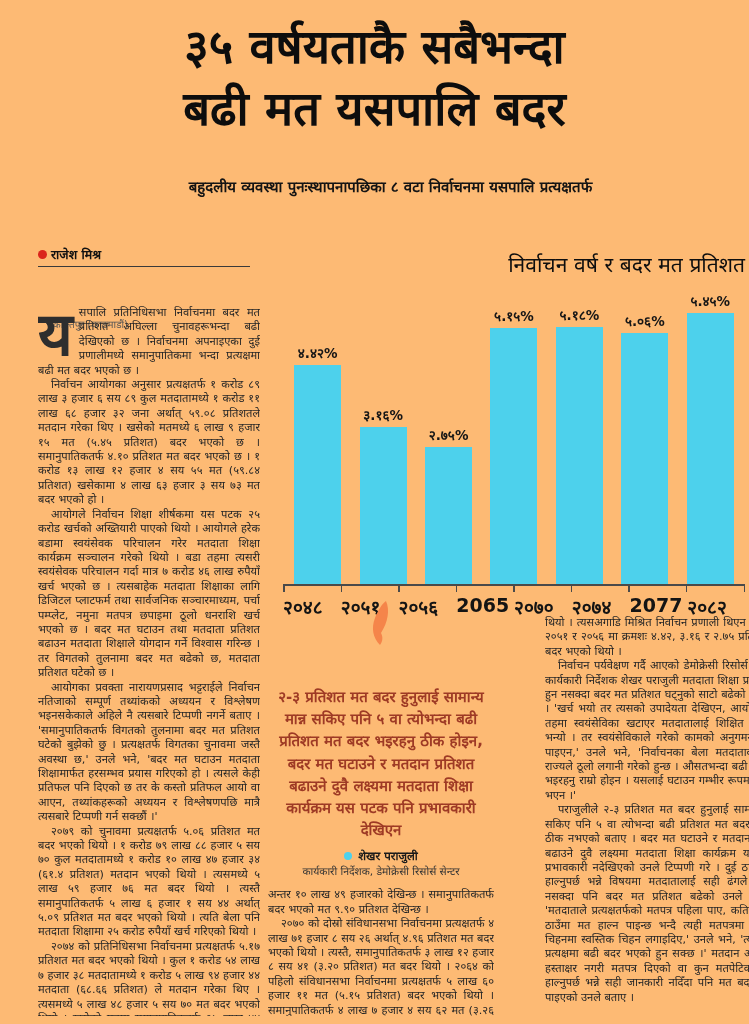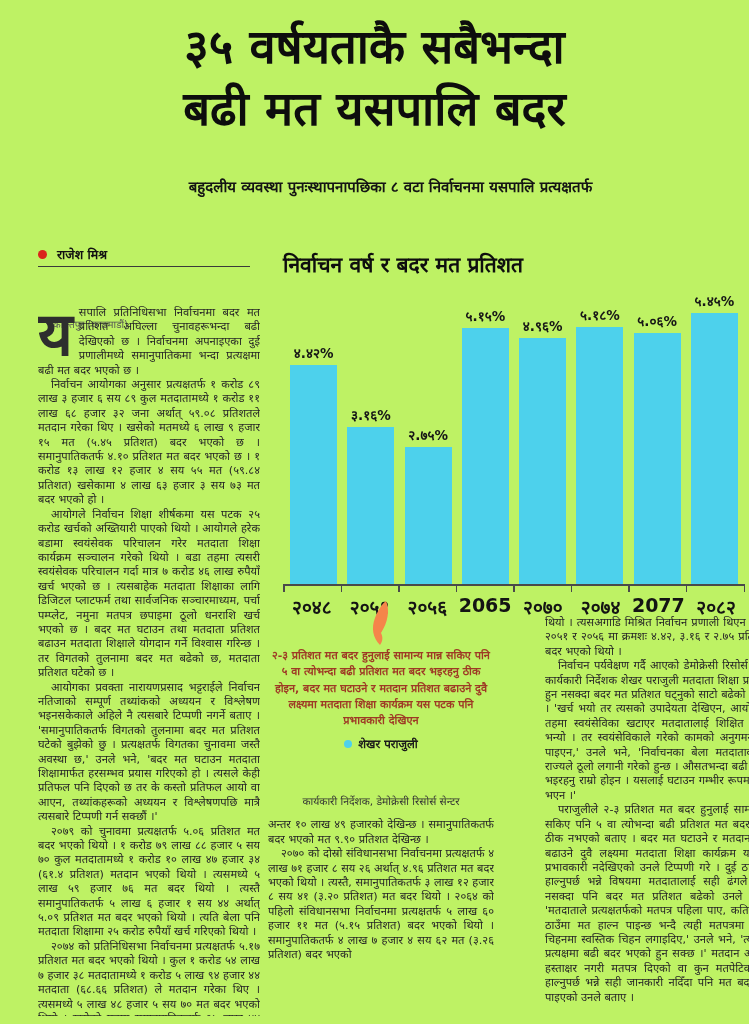--- a/index.html
+++ b/index.html
@@ -1,34 +1,34 @@
 <!DOCTYPE html>
 <html><head>
 <meta charset="utf-8">
 <style>
   * { margin:0; padding:0; box-sizing:border-box; }
   html,body { background:#e8e8e8; }
   .page {
     position:relative; width:749px; height:1024px; margin:0 auto;
-    background:#bef264; overflow:hidden;
+    background:#fdba74; overflow:hidden;
     font-family:"DejaVu Sans", sans-serif; color:#1c1c1c;
   }
   
   .headline { position:absolute; top:16px; left:0; width:100%; text-align:center; }
   .headline div {
     font-size:47px; font-weight:bold; line-height:1.32; color:#0d0d0d;
     font-family:"DejaVu Serif","DejaVu Sans", serif;
   }
   .subtitle { position:absolute; top:176px; left:16px; width:100%; text-align:center; }
   .subtitle div { font-size:15px; font-weight:bold; line-height:1.55; color:#141414; }
 
   
   .byline { position:absolute; left:38px; top:246px; width:212px; }
   .byline-name-row {
-    display:flex; align-items:center; gap:10px;
+    display:flex; align-items:center; gap:4px;
     border-bottom:1.2px solid #3a3a3a; padding-bottom:3px;
   }
   .byline-dot { width:9px; height:9px; border-radius:50%; background:#da251c; flex:0 0 auto; }
   .byline-author { font-size:12.5px; font-weight:bold; color:#111; }
   .byline-location { font-size:10px; color:#555; padding-top:3px; padding-left:15px;margin-top:47px; }
 
   
   .col { position:absolute; }
   .col p {
     font-size:11.2px; line-height:14.4px; text-align:justify;
@@ -42,51 +42,51 @@
   .dropcap {
     float:left; font-size:60px; line-height:52px; font-weight:bold;
     color:#2e2e2e; padding:2px 6px 0 0;
     font-family:"DejaVu Serif","DejaVu Sans", serif;
   }
 
   
   .quote-block { text-align:center; padding:0 2px 10px 2px; }
   .quote-icon-wrap { height:46px; display:flex; justify-content:center; align-items:flex-start; }
   .quote-text {
-    font-size:11px; font-weight:bold; line-height:1.48;
-    color:#9e3a25; padding-top:2px;
+    font-size:15px; font-weight:bold; line-height:1.48;
+    color:#9e3a25; padding-top:2px;margin-top:38px;
   }
   .quote-author-row {
     display:flex; justify-content:center; align-items:center; gap:6px; padding-top:7px;
   }
   .q-dot { width:8px; height:8px; border-radius:50%; background:#4dd1ec; }
   .quote-author { font-size:11.5px; font-weight:bold; color:#1a1a1a; }
-  .quote-author-title { font-size:10.5px; color:#333; padding-top:1px;margin-top:42px; }
+  .quote-author-title { font-size:10.5px; color:#333; padding-top:1px; }
 
   
   .chart { position:absolute; left:283px; top:250px; width:462px; height:368px; }
   .chart-title {
-    text-align:left; font-size:21px; font-weight:bold; color:#0e0e0e;
+    text-align:right; font-size:21px; font-weight:normal; color:#0e0e0e;
     margin-bottom:6px;
   }
   .chart-plot {
     display:flex; align-items:flex-end; justify-content:space-between;
     height:300px; width:100%; padding:0 2px;
   }
   .bar-col { flex:1; display:flex; flex-direction:column; align-items:center; justify-content:flex-end; }
   .bar-value { font-size:13.5px; font-weight:bold; color:#161616; margin-bottom:3px; white-space:nowrap;text-align:right; }
   .bar { width:47px; }
   .chart-ticks {
     display:flex; justify-content:space-between;
     border-top:2px solid #4a4a4a; height:6px; width:100%;
   }
   .tick { width:1.5px; height:6px; background:#4a4a4a; }
   .chart-labels { display:flex; width:100%; padding-top:4px; }
   .chart-labels div {
-    flex:1; text-align:center; font-size:19px; font-weight:bold; color:#141414;
+    flex:1; text-align:left; font-size:19px; font-weight:bold; color:#141414;
   }
 </style>
 </head>
 <body>
 
 <div class="page">
 
   <div class="headline">
     <div>३५ वर्षयताकै सबैभन्दा</div>
     <div>बढी मत यसपालि बदर</div>
@@ -114,24 +114,20 @@
           <div class="bar-value">३.१६%</div>
           <div class="bar" style="height: 157px; background: rgb(77, 209, 236);"></div>
         </div>
         <div class="bar-col">
           <div class="bar-value">२.७५%</div>
           <div class="bar" style="height: 137px; background: rgb(77, 209, 236);"></div>
         </div>
         <div class="bar-col">
           <div class="bar-value">५.१५%</div>
           <div class="bar" style="height: 256px; background: rgb(77, 209, 236);"></div>
-        </div>
-        <div class="bar-col">
-          <div class="bar-value">४.९६%</div>
-          <div class="bar" style="height: 246px; background: rgb(77, 209, 236);"></div>
         </div>
         <div class="bar-col">
           <div class="bar-value">५.१८%</div>
           <div class="bar" style="height: 257px; background: rgb(77, 209, 236);"></div>
         </div>
         <div class="bar-col">
           <div class="bar-value">५.०६%</div>
           <div class="bar" style="height: 251px; background: rgb(77, 209, 236);"></div>
         </div>
         <div class="bar-col">

